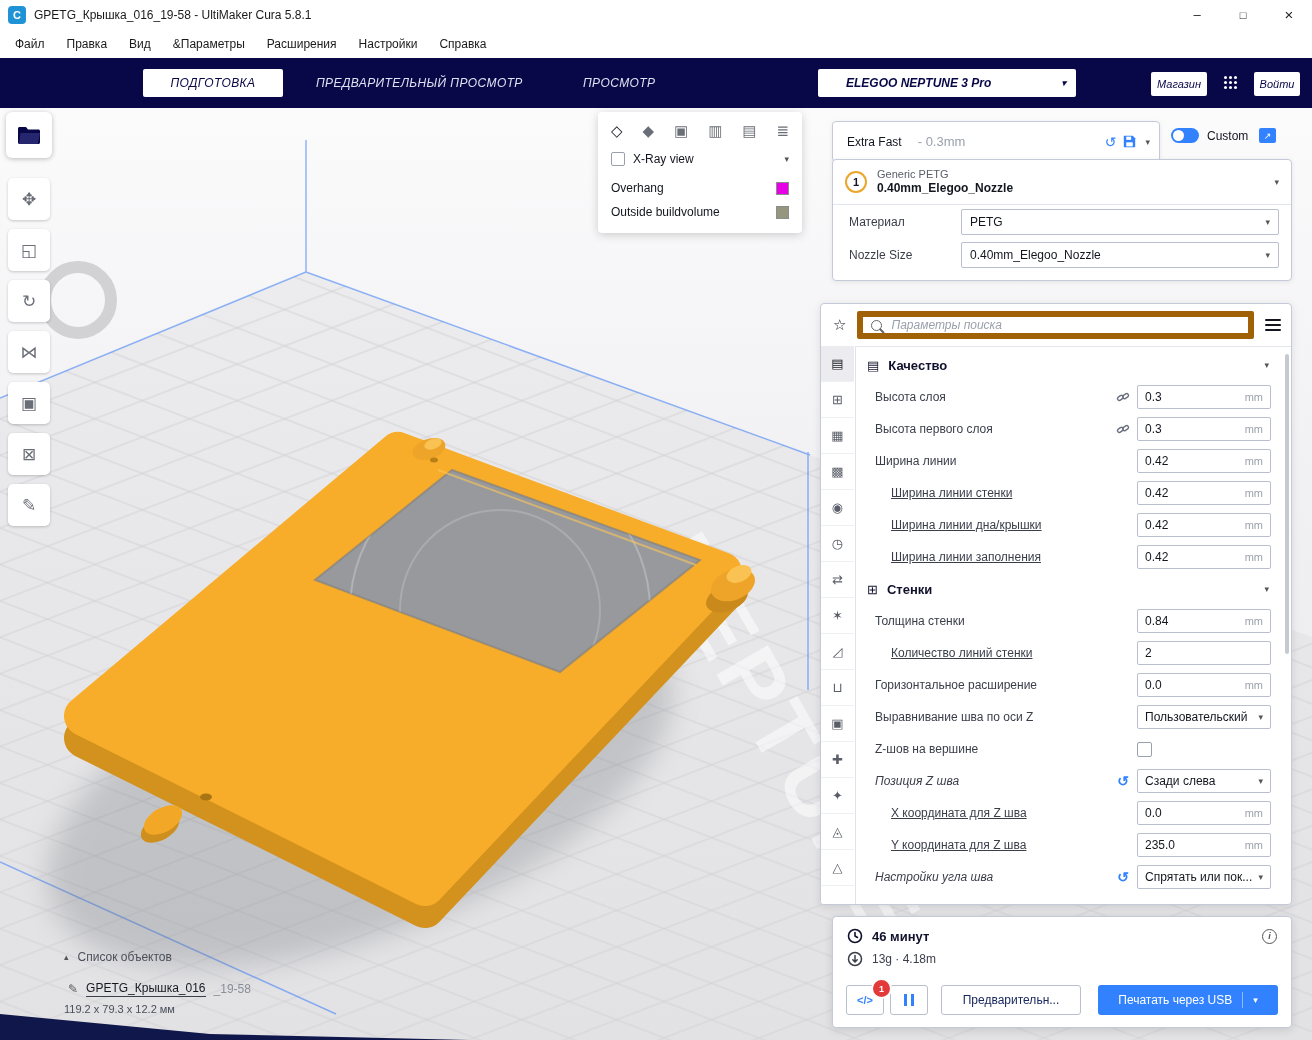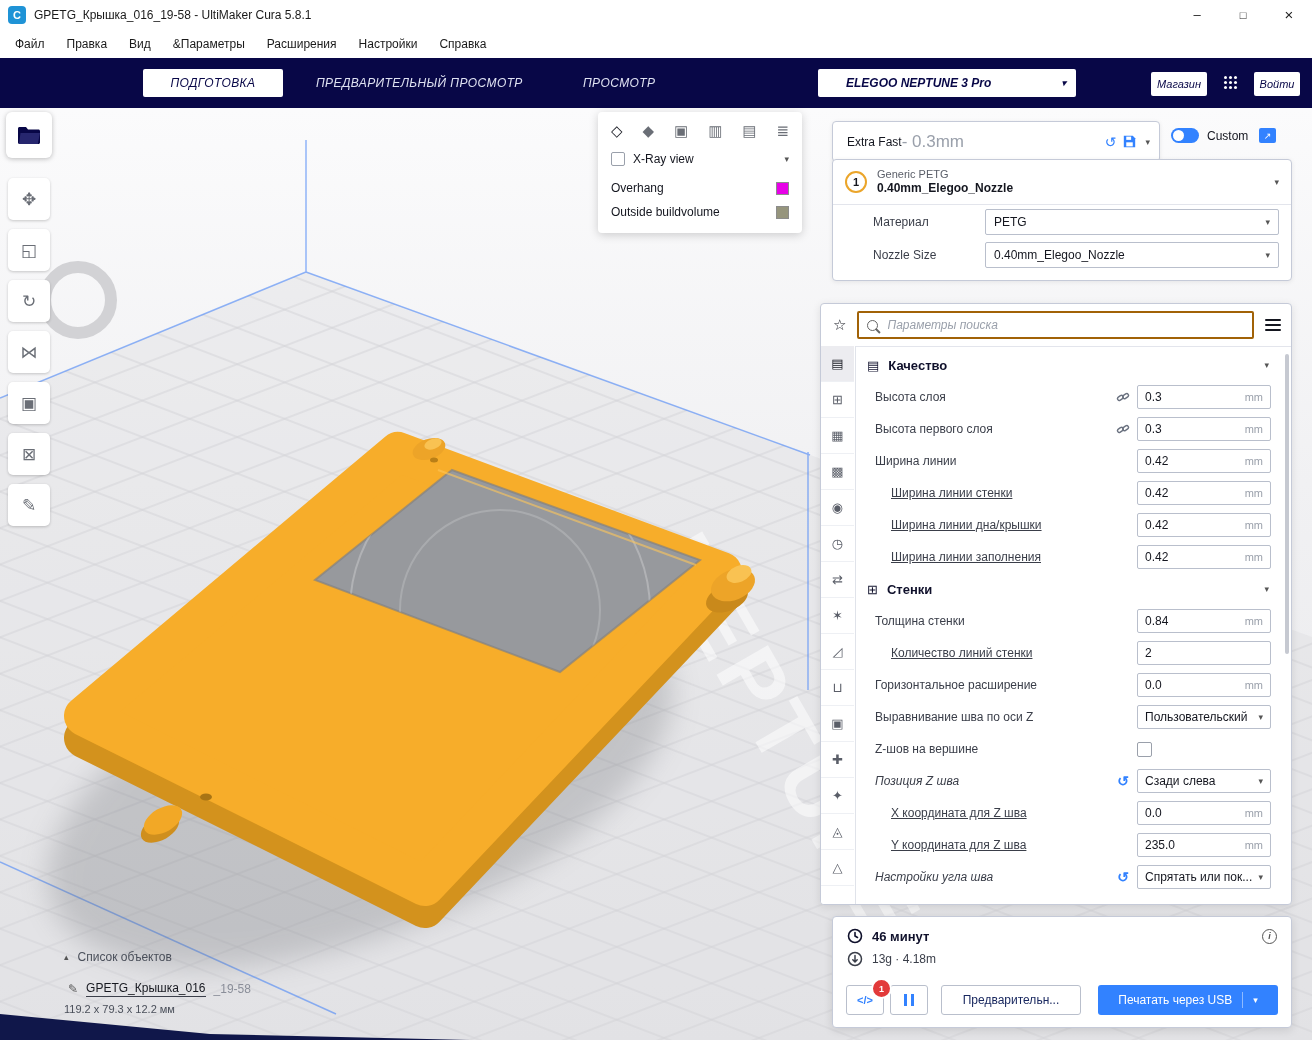--- a/index.html
+++ b/index.html
@@ -49,47 +49,47 @@
   .xray-label{font-size:12px;color:#14161f;flex:1;}
   .chev-sm{color:#555;font-size:9px;}
   .legend-row{display:flex;align-items:center;margin-bottom:10px;}
   .legend-row:last-child{margin-bottom:2px;}
   .legend-label{flex:1;font-size:12px;color:#14161f;}
   .swatch{width:13px;height:13px;border:1px solid #8c8c8c;box-sizing:border-box;}
 
   
   .profile-card{position:absolute;left:832px;top:121px;width:328px;height:41px;background:#fff;border:1px solid #c5cad8;border-radius:4px;display:flex;align-items:center;padding:0 9px 0 14px;box-sizing:border-box;box-shadow:0 1px 4px rgba(0,0,0,.08);}
   .profile-name{font-size:12px;color:#14161f;}
-  .profile-detail{font-size:17px;color:#9aa0ab;margin-left:0;flex:1;}
+  .profile-detail{font-size:13px;color:#9aa0ab;margin-left:16px;flex:1;}
   .reset-ic{color:#3282ff;font-size:14px;margin:0 7px;}
   .save-ic{margin-right:9px;display:flex;}
   .gray-chev{color:#555;font-size:9px;}
   .custom-wrap{position:absolute;left:1171px;top:128px;display:flex;align-items:center;gap:8px;}
   .toggle{width:28px;height:15px;border-radius:8px;background:#3282ff;position:relative;}
   .toggle i{position:absolute;left:2px;top:2px;width:11px;height:11px;background:#fff;border-radius:50%;}
   .custom-label{font-size:12px;color:#14161f;}
   .expand-btn{position:absolute;left:1259px;top:128px;width:17px;height:15px;background:#3282ff;border-radius:2px;color:#fff;font-size:9px;display:flex;align-items:center;justify-content:center;}
 
   
   .extruder-card{position:absolute;left:832px;top:159px;width:460px;background:#fff;border:1px solid #c5cad8;border-radius:4px;box-sizing:border-box;box-shadow:0 1px 5px rgba(0,0,0,.08);padding-bottom:9px;}
   .ext-header{height:44px;display:flex;align-items:center;padding:0 12px;border-bottom:1px solid #e3e5ec;}
   .ext-badge{width:22px;height:22px;border-radius:50%;border:2px solid #eba52a;box-sizing:border-box;display:flex;align-items:center;justify-content:center;font-size:11px;font-weight:bold;color:#14161f;margin-right:10px;flex:none;}
   .ext-texts{flex:1;line-height:1.25;}
   .ext-mat{font-size:11px;color:#5a5e68;}
   .ext-noz{font-size:12px;font-weight:bold;color:#14161f;}
   .prop-row{height:33px;display:flex;align-items:center;padding:0 12px 0 16px;}
-  .prop-label{width:112px;font-size:12px;color:#3a3e49;flex:none;margin-left:24px;}
+  .prop-label{width:112px;font-size:12px;color:#3a3e49;flex:none;}
   .prop-select{flex:1;height:26px;border:1px solid #b9bfcc;border-radius:2px;display:flex;align-items:center;padding:0 8px;font-size:12px;color:#14161f;box-sizing:border-box;}
   .prop-select .gray-chev{margin-left:auto;}
 
   
   .settings-card{position:absolute;left:820px;top:303px;width:472px;height:602px;background:#fff;border:1px solid #c5cad8;border-radius:4px;box-sizing:border-box;box-shadow:0 2px 8px rgba(0,0,0,.1);overflow:hidden;}
   .search-row{height:42px;display:flex;align-items:center;padding:0 10px 0 12px;border-bottom:1px solid #e3e5ec;}
   .fav-star{font-size:15px;color:#14161f;margin-right:11px;}
-  .search-box{flex:1;height:28px;border:2px solid #a16207;border-radius:2px;display:flex;align-items:center;padding:0 8px;gap:7px;box-sizing:border-box;}
+  .search-box{flex:1;height:28px;border:6px solid #a16207;border-radius:2px;display:flex;align-items:center;padding:0 8px;gap:7px;box-sizing:border-box;}
   .mag{width:9px;height:9px;border:1.5px solid #666;border-radius:50%;position:relative;flex:none;}
   .mag::after{content:"";position:absolute;width:6px;height:1.5px;background:#666;transform:rotate(45deg);left:7px;top:9px;}
   .search-box input{border:none;outline:none;flex:1;font-size:12px;color:#333;background:transparent;font-family:"Liberation Sans",sans-serif;}
   .search-box input::placeholder{color:#9aa0ab;font-style:italic;}
   .menu-lines{width:16px;display:flex;flex-direction:column;gap:3px;margin-left:11px;}
   .menu-lines i{height:2px;background:#14161f;display:block;border-radius:1px;}
   .cat-strip{position:absolute;left:0;top:42px;bottom:0;width:34px;border-right:1px solid #e0e3ea;background:#fff;}
   .cat{width:33px;height:36px;display:flex;align-items:center;justify-content:center;font-size:13px;color:#5a5e68;border-bottom:1px solid #eef0f4;box-sizing:border-box;}
   .cat.active{background:#ececf0;color:#14161f;}
   .slist{position:absolute;left:34px;top:42px;right:0;bottom:0;padding-top:3px;}

